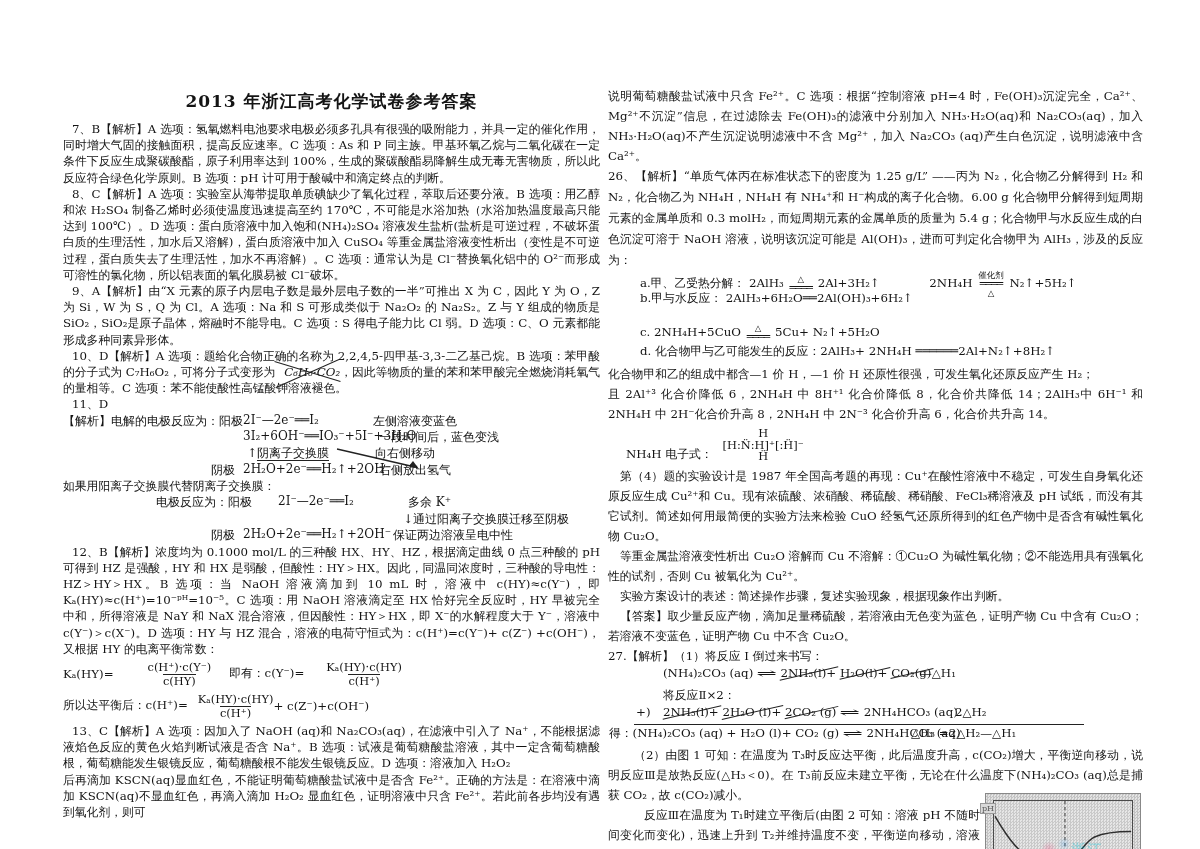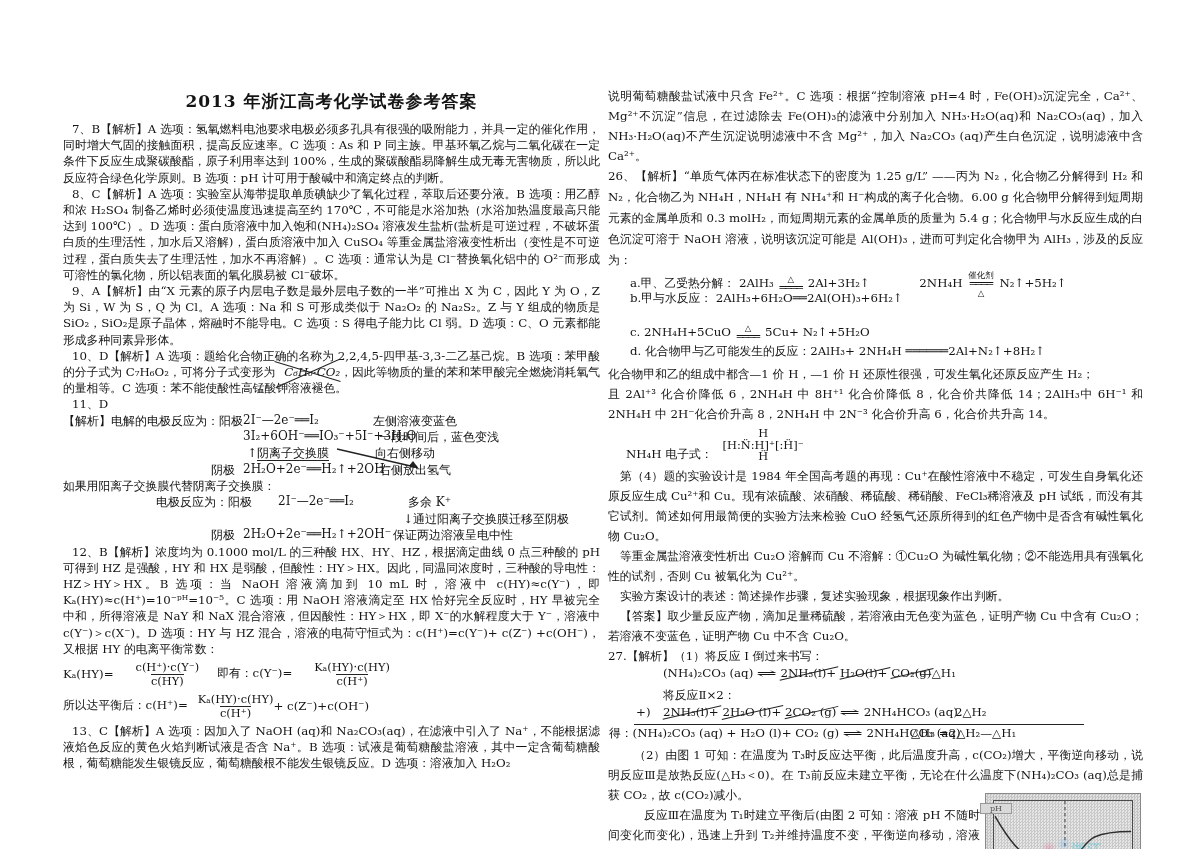--- a/index.html
+++ b/index.html
@@ -43,33 +43,33 @@
   .lewis .stack{display:flex;flex-direction:column;align-items:center;line-height:11.5px;font-size:11.4px;margin-left:10px;}
   
   .tail{position:relative;}
   .tail p.t{width:372px;}
   
   .fig{position:absolute;right:2px;top:-12px;width:154px;height:122px;border:1px solid #888;
        background:repeating-conic-gradient(#c3c3c3 0% 25%, #e3e3e3 0% 50%) 0 0/3px 3px;}
   .plot{position:absolute;left:7px;top:6px;right:7px;bottom:18px;border:1px solid #4a4a4a;
         background:repeating-conic-gradient(#c9c9c9 0% 25%, #e6e6e6 0% 50%) 0 0/3px 3px;}
   .plot svg{position:absolute;left:0;top:0;width:100%;height:100%;}
-  .ylab{position:absolute;left:-14px;top:2px;font-size:8px;color:#555;background:#d9d9d9;padding:0 9px;border:1px solid #999;}
+  .ylab{position:absolute;left:-14px;top:2px;font-size:8px;color:#555;background:#d9d9d9;padding:0 1px;border:1px solid #999;}
   .xrow{position:absolute;left:7px;right:7px;bottom:2px;height:13px;font-size:9px;color:#333;}
   .xrow .x0{position:absolute;left:0;}
   .xrow .xt{position:absolute;left:52%;}
   .xrow .xl{position:absolute;right:17px;}
   .wm{position:absolute;left:30%;top:30%;width:70%;height:55%;opacity:.5;pointer-events:none;}
   .wm .d1,.wm .d2,.wm .d3{position:absolute;border-radius:50%;}
   .wm .d1{width:16px;height:16px;left:6px;top:12px;background:radial-gradient(circle,rgba(236,64,122,.55),rgba(236,64,122,0) 70%);}
   .wm .d2{width:14px;height:14px;left:18px;top:26px;background:radial-gradient(circle,rgba(102,187,106,.55),rgba(102,187,106,0) 70%);}
   .wm .d3{width:14px;height:14px;left:22px;top:8px;background:radial-gradient(circle,rgba(66,165,245,.5),rgba(66,165,245,0) 70%);}
   .wm .txt{position:absolute;left:36px;top:12px;font-size:14px;font-weight:bold;color:rgba(0,190,214,.6);
            font-family:"DejaVu Sans","Liberation Sans",sans-serif;letter-spacing:2px;}
-  .ml28{margin-left:22px;}
+  .ml28{margin-left:32px;}
 </style>
 </head>
 <body>
 
 <div class="page">
 
   <div class="col col-left">
     <h1 class="title">2013 年浙江高考化学试卷参考答案</h1>
 
     <p class="t ind">7、B【解析】A 选项：氢氧燃料电池要求电极必须多孔具有很强的吸附能力，并具一定的催化作用，同时增大气固的接触面积，提高反应速率。C 选项：As 和 P 同主族。甲基环氧乙烷与二氧化碳在一定条件下反应生成聚碳酸酯，原子利用率达到 100%，生成的聚碳酸酯易降解生成无毒无害物质，所以此反应符合绿色化学原则。B 选项：pH 计可用于酸碱中和滴定终点的判断。</p>
@@ -114,40 +114,41 @@
     <div class="erow">
       <span class="at" style="left:148px">阴极</span>
       <span class="at" style="left:180px">2H₂O+2e⁻══H₂↑+2OH⁻</span>
       <span class="at" style="left:330px">保证两边溶液呈电中性</span>
     </div>
 
     <p class="t ind">12、B【解析】浓度均为 0.1000 mol/L 的三种酸 HX、HY、HZ，根据滴定曲线 0 点三种酸的 pH 可得到 HZ 是强酸，HY 和 HX 是弱酸，但酸性：HY＞HX。因此，同温同浓度时，三种酸的导电性：HZ＞HY＞HX。B 选项：当 NaOH 溶液滴加到 10 mL 时，溶液中 c(HY)≈c(Y⁻)，即 Kₐ(HY)≈c(H⁺)=10⁻ᵖᴴ=10⁻⁵。C 选项：用 NaOH 溶液滴定至 HX 恰好完全反应时，HY 早被完全中和，所得溶液是 NaY 和 NaX 混合溶液，但因酸性：HY＞HX，即 X⁻的水解程度大于 Y⁻，溶液中 c(Y⁻)＞c(X⁻)。D 选项：HY 与 HZ 混合，溶液的电荷守恒式为：c(H⁺)=c(Y⁻)+ c(Z⁻) +c(OH⁻)，又根据 HY 的电离平衡常数：</p>
 
     <div class="fr">
       <span>Kₐ(HY)=</span>
-      <span class="frac" style="margin-left:22px">
+      <span class="frac" style="margin-left:34px">
           <span class="num">c(H⁺)·c(Y⁻)</span>
           <span class="den">c(HY)</span>
         </span>
       <span style="margin-left:18px">即有：c(Y⁻)=</span>
       <span class="frac" style="margin-left:22px">
           <span class="num">Kₐ(HY)·c(HY)</span>
           <span class="den">c(H⁺)</span>
         </span>
     </div>
     <div class="fr">
       <span>所以达平衡后：c(H⁺)=</span>
       <span class="frac" style="margin-left:10px">
           <span class="num">Kₐ(HY)·c(HY)</span>
           <span class="den">c(H⁺)</span>
         </span>
       <span style="margin-left:0">+ c(Z⁻)+c(OH⁻)</span>
     </div>
 
     <p class="t ind">13、C【解析】A 选项：因加入了 NaOH (aq)和 Na₂CO₃(aq)，在滤液中引入了 Na⁺，不能根据滤液焰色反应的黄色火焰判断试液是否含 Na⁺。B 选项：试液是葡萄糖酸盐溶液，其中一定含葡萄糖酸根，葡萄糖能发生银镜反应，葡萄糖酸根不能发生银镜反应。D 选项：溶液加入 H₂O₂</p>
+    <p class="t">后再滴加 KSCN(aq)显血红色，不能证明葡萄糖酸盐试液中是否含 Fe²⁺。正确的方法是：在溶液中滴加 KSCN(aq)不显血红色，再滴入滴加 H₂O₂ 显血红色，证明溶液中只含 Fe²⁺。若此前各步均没有遇到氧化剂，则可</p>
   </div>
 
   <div class="col col-right">
     <p class="t">说明葡萄糖酸盐试液中只含 Fe²⁺。C 选项：根据“控制溶液 pH=4 时，Fe(OH)₃沉淀完全，Ca²⁺、Mg²⁺不沉淀”信息，在过滤除去 Fe(OH)₃的滤液中分别加入 NH₃·H₂O(aq)和 Na₂CO₃(aq)，加入 NH₃·H₂O(aq)不产生沉淀说明滤液中不含 Mg²⁺，加入 Na₂CO₃ (aq)产生白色沉淀，说明滤液中含 Ca²⁺。</p>
     <p class="t loose">26、【解析】“单质气体丙在标准状态下的密度为 1.25 g/L” ——丙为 N₂，化合物乙分解得到 H₂ 和 N₂，化合物乙为 NH₄H，NH₄H 有 NH₄⁺和 H⁻构成的离子化合物。6.00 g 化合物甲分解得到短周期元素的金属单质和 0.3 molH₂，而短周期元素的金属单质的质量为 5.4 g；化合物甲与水反应生成的白色沉淀可溶于 NaOH 溶液，说明该沉淀可能是 Al(OH)₃，进而可判定化合物甲为 AlH₃，涉及的反应为：</p>
 
     <div class="r26 ml28">
       <span>a.甲、乙受热分解：</span>
       <span>2AlH₃</span>
       <span class="oeq">
@@ -184,21 +185,21 @@
 
     <div class="lewis">
       <span>NH₄H 电子式：</span>
       <span class="stack">
         <span>H</span>
         <span>[H:N̈:H]⁺[:Ḧ]⁻</span>
         <span>Ḧ</span>
       </span>
     </div>
 
-    <p class="t" style="text-indent:12px">第（4）题的实验设计是 1984 年全国高考题的再现：Cu⁺在酸性溶液中不稳定，可发生自身氧化还原反应生成 Cu²⁺和 Cu。现有浓硫酸、浓硝酸、稀硫酸、稀硝酸、FeCl₃稀溶液及 pH 试纸，而没有其它试剂。简述如何用最简便的实验方法来检验 CuO 经氢气还原所得到的红色产物中是否含有碱性氧化物 Cu₂O。</p>
+    <p class="t" style="text-indent:12px">第（4）题的实验设计是 1987 年全国高考题的再现：Cu⁺在酸性溶液中不稳定，可发生自身氧化还原反应生成 Cu²⁺和 Cu。现有浓硫酸、浓硝酸、稀硫酸、稀硝酸、FeCl₃稀溶液及 pH 试纸，而没有其它试剂。简述如何用最简便的实验方法来检验 CuO 经氢气还原所得到的红色产物中是否含有碱性氧化物 Cu₂O。</p>
     <p class="t" style="text-indent:12px">等重金属盐溶液变性析出 Cu₂O 溶解而 Cu 不溶解：①Cu₂O 为碱性氧化物；②不能选用具有强氧化性的试剂，否则 Cu 被氧化为 Cu²⁺。</p>
     <p class="t" style="text-indent:12px">实验方案设计的表述：简述操作步骤，复述实验现象，根据现象作出判断。</p>
     <p class="t" style="text-indent:12px">【答案】取少量反应产物，滴加足量稀硫酸，若溶液由无色变为蓝色，证明产物 Cu 中含有 Cu₂O；若溶液不变蓝色，证明产物 Cu 中不含 Cu₂O。</p>
 
     <p class="t">27.【解析】（1）将反应 I 倒过来书写：</p>
 
     <div class="r27">
       <span class="at" style="left:55px">
         <span>(NH₄)₂CO₃ (aq)</span><span class="rev">⇌</span><span class="xo">2NH₃(l)+</span> <span class="xo">H₂O(l)+</span> <span class="xo">CO₂(g)</span>
       </span>

